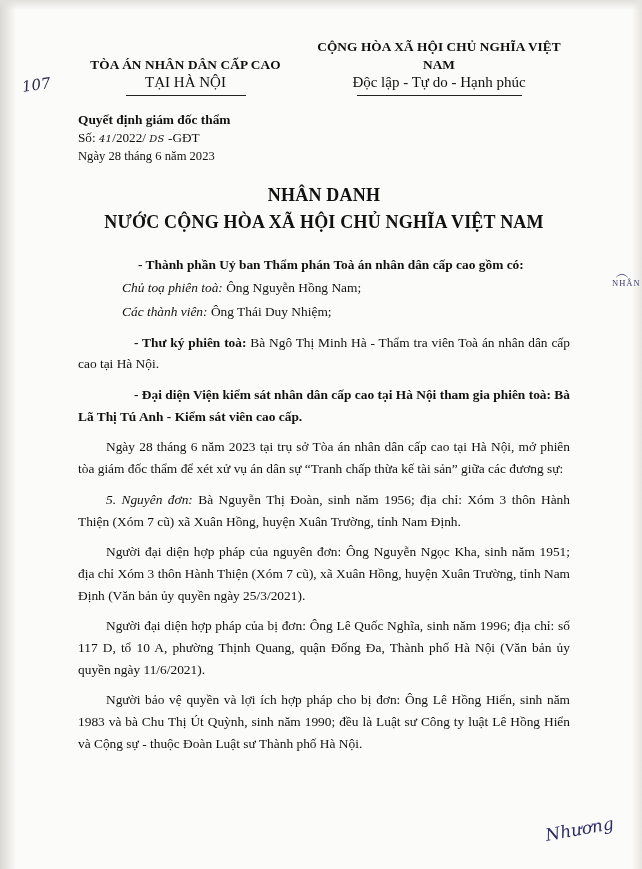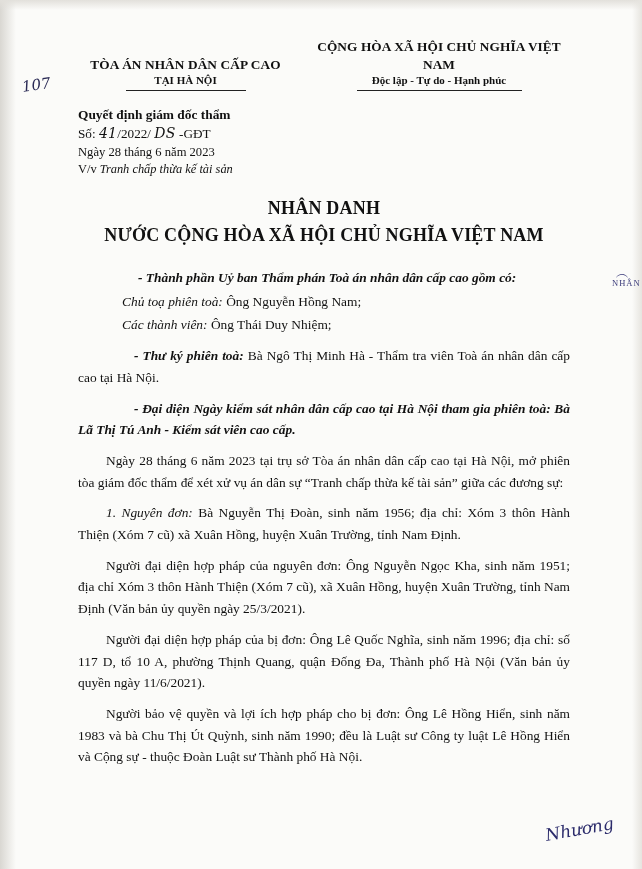--- a/index.html
+++ b/index.html
@@ -60,22 +60,22 @@
     width: 262px;
     text-align: center;
   }
   .hdr-line1 {
     font-weight: bold;
     font-size: 13.3px;
     line-height: 1.32;
     letter-spacing: .1px;
   }
   .hdr-line2 {
-    font-weight: bold;
-    font-size: 11px;
+    font-weight: normal;
+    font-size: 15px;
     line-height: 1.32;
   }
   .underline-short {
     width: 120px;
     height: 1px;
     background: #222;
     margin: 2px auto 0 auto;
   }
   .underline-mid {
     width: 165px;
@@ -95,21 +95,21 @@
     font-weight: bold;
     font-size: 13.4px;
   }
   .decision-number {
     font-size: 13.2px;
     white-space: nowrap;
   }
   .handwrite {
     font-family: "DejaVu Serif", serif;
     font-style: italic;
-    font-size: 14px;
+    font-size: 10px;
     letter-spacing: .3px;
   }
   .decision-date {
     font-size: 12.6px;
   }
   .decision-sub {
     font-size: 12.4px;
   }
   .decision-sub .vv { font-style: normal; }
   .decision-sub .topic { font-style: italic; }
@@ -136,21 +136,21 @@
     font-size: 13.4px;
     line-height: 1.62;
     text-align: justify;
   }
   .p {
     margin: 0 0 1px 0;
     text-indent: 28px;
     text-align: justify;
   }
   .p.spaced { margin-top: 9px; }
-  .bi { font-weight: bold; font-style: italic; }
+  .bi { font-weight: bold; }
   .i { font-style: italic; margin-top: 7px; }
 
   .member-line {
     text-indent: 44px;
     font-style: italic;
     margin: 2px 0;
   }
   .member-line .nm { font-style: normal; }
   .member-line2 {
     text-indent: 118px;
@@ -228,24 +228,20 @@
 
     <div class="decision-block">
       <div class="decision-title">Quyết định giám đốc thẩm</div>
       <div class="decision-number">
         <span>Số:</span>
         <span class="handwrite">41</span><span>/2022/</span>
         <span class="handwrite">DS</span>
         <span>-GĐT</span>
       </div>
       <div class="decision-date">Ngày 28 tháng 6 năm 2023</div>
-      <div class="decision-sub">
-        <span class="vv">V/v</span>
-        <span class="topic">Tranh chấp thừa kế tài sản</span>
-      </div>
     </div>
 
     <div class="center-block">
       <div class="c-title">NHÂN DANH</div>
       <div class="c-title">NƯỚC CỘNG HÒA XÃ HỘI CHỦ NGHĨA VIỆT NAM</div>
     </div>
 
 
     <div class="body">
 
@@ -263,28 +259,28 @@
         <span class="nm">Ông Thái Duy Nhiệm;</span>
       </p>
 
 
       <p class="p spaced" style="text-indent:56px;">
         <span class="bi">- Thư ký phiên toà:</span>
         <span>Bà Ngô Thị Minh Hà - Thẩm tra viên Toà án nhân dân cấp cao tại Hà Nội.</span>
       </p>
 
       <p class="p spaced" style="text-indent:56px;">
-        <span class="bi">- Đại diện Ngày kiểm sát nhân dân cấp cao tại Hà Nội tham gia phiên toà:</span>
+        <span class="bi">- Đại diện Viện kiểm sát nhân dân cấp cao tại Hà Nội tham gia phiên toà:</span>
         <span class="bi">Bà Lã Thị Tú Anh - Kiểm sát viên cao cấp.</span>
       </p>
 
       <p class="p spaced">Ngày 28 tháng 6 năm 2023 tại trụ sở Tòa án nhân dân cấp cao tại Hà Nội, mở phiên tòa giám đốc thẩm để xét xử vụ án dân sự “Tranh chấp thừa kế tài sản” giữa các đương sự:</p>
 
       <p class="p spaced">
-        <span class="i">1. Nguyên đơn:</span>
+        <span class="i">5. Nguyên đơn:</span>
         <span>Bà Nguyễn Thị Đoàn, sinh năm 1956; địa chỉ: Xóm 3 thôn Hành Thiện (Xóm 7 cũ) xã Xuân Hồng, huyện Xuân Trường, tỉnh Nam Định.</span>
       </p>
 
       <p class="p spaced">Người đại diện hợp pháp của nguyên đơn: Ông Nguyễn Ngọc Kha, sinh năm 1951; địa chỉ Xóm 3 thôn Hành Thiện (Xóm 7 cũ), xã Xuân Hồng, huyện Xuân Trường, tỉnh Nam Định (Văn bản ủy quyền ngày 25/3/2021).</p>
 
 
       <p class="p spaced">Người đại diện hợp pháp của bị đơn: Ông Lê Quốc Nghĩa, sinh năm 1996; địa chỉ: số 117 D, tổ 10 A, phường Thịnh Quang, quận Đống Đa, Thành phố Hà Nội (Văn bản ủy quyền ngày 11/6/2021).</p>
 
       <p class="p spaced">Người bảo vệ quyền và lợi ích hợp pháp cho bị đơn: Ông Lê Hồng Hiển, sinh năm 1983 và bà Chu Thị Út Quỳnh, sinh năm 1990; đều là Luật sư Công ty luật Lê Hồng Hiển và Cộng sự - thuộc Đoàn Luật sư Thành phố Hà Nội.</p>
 

